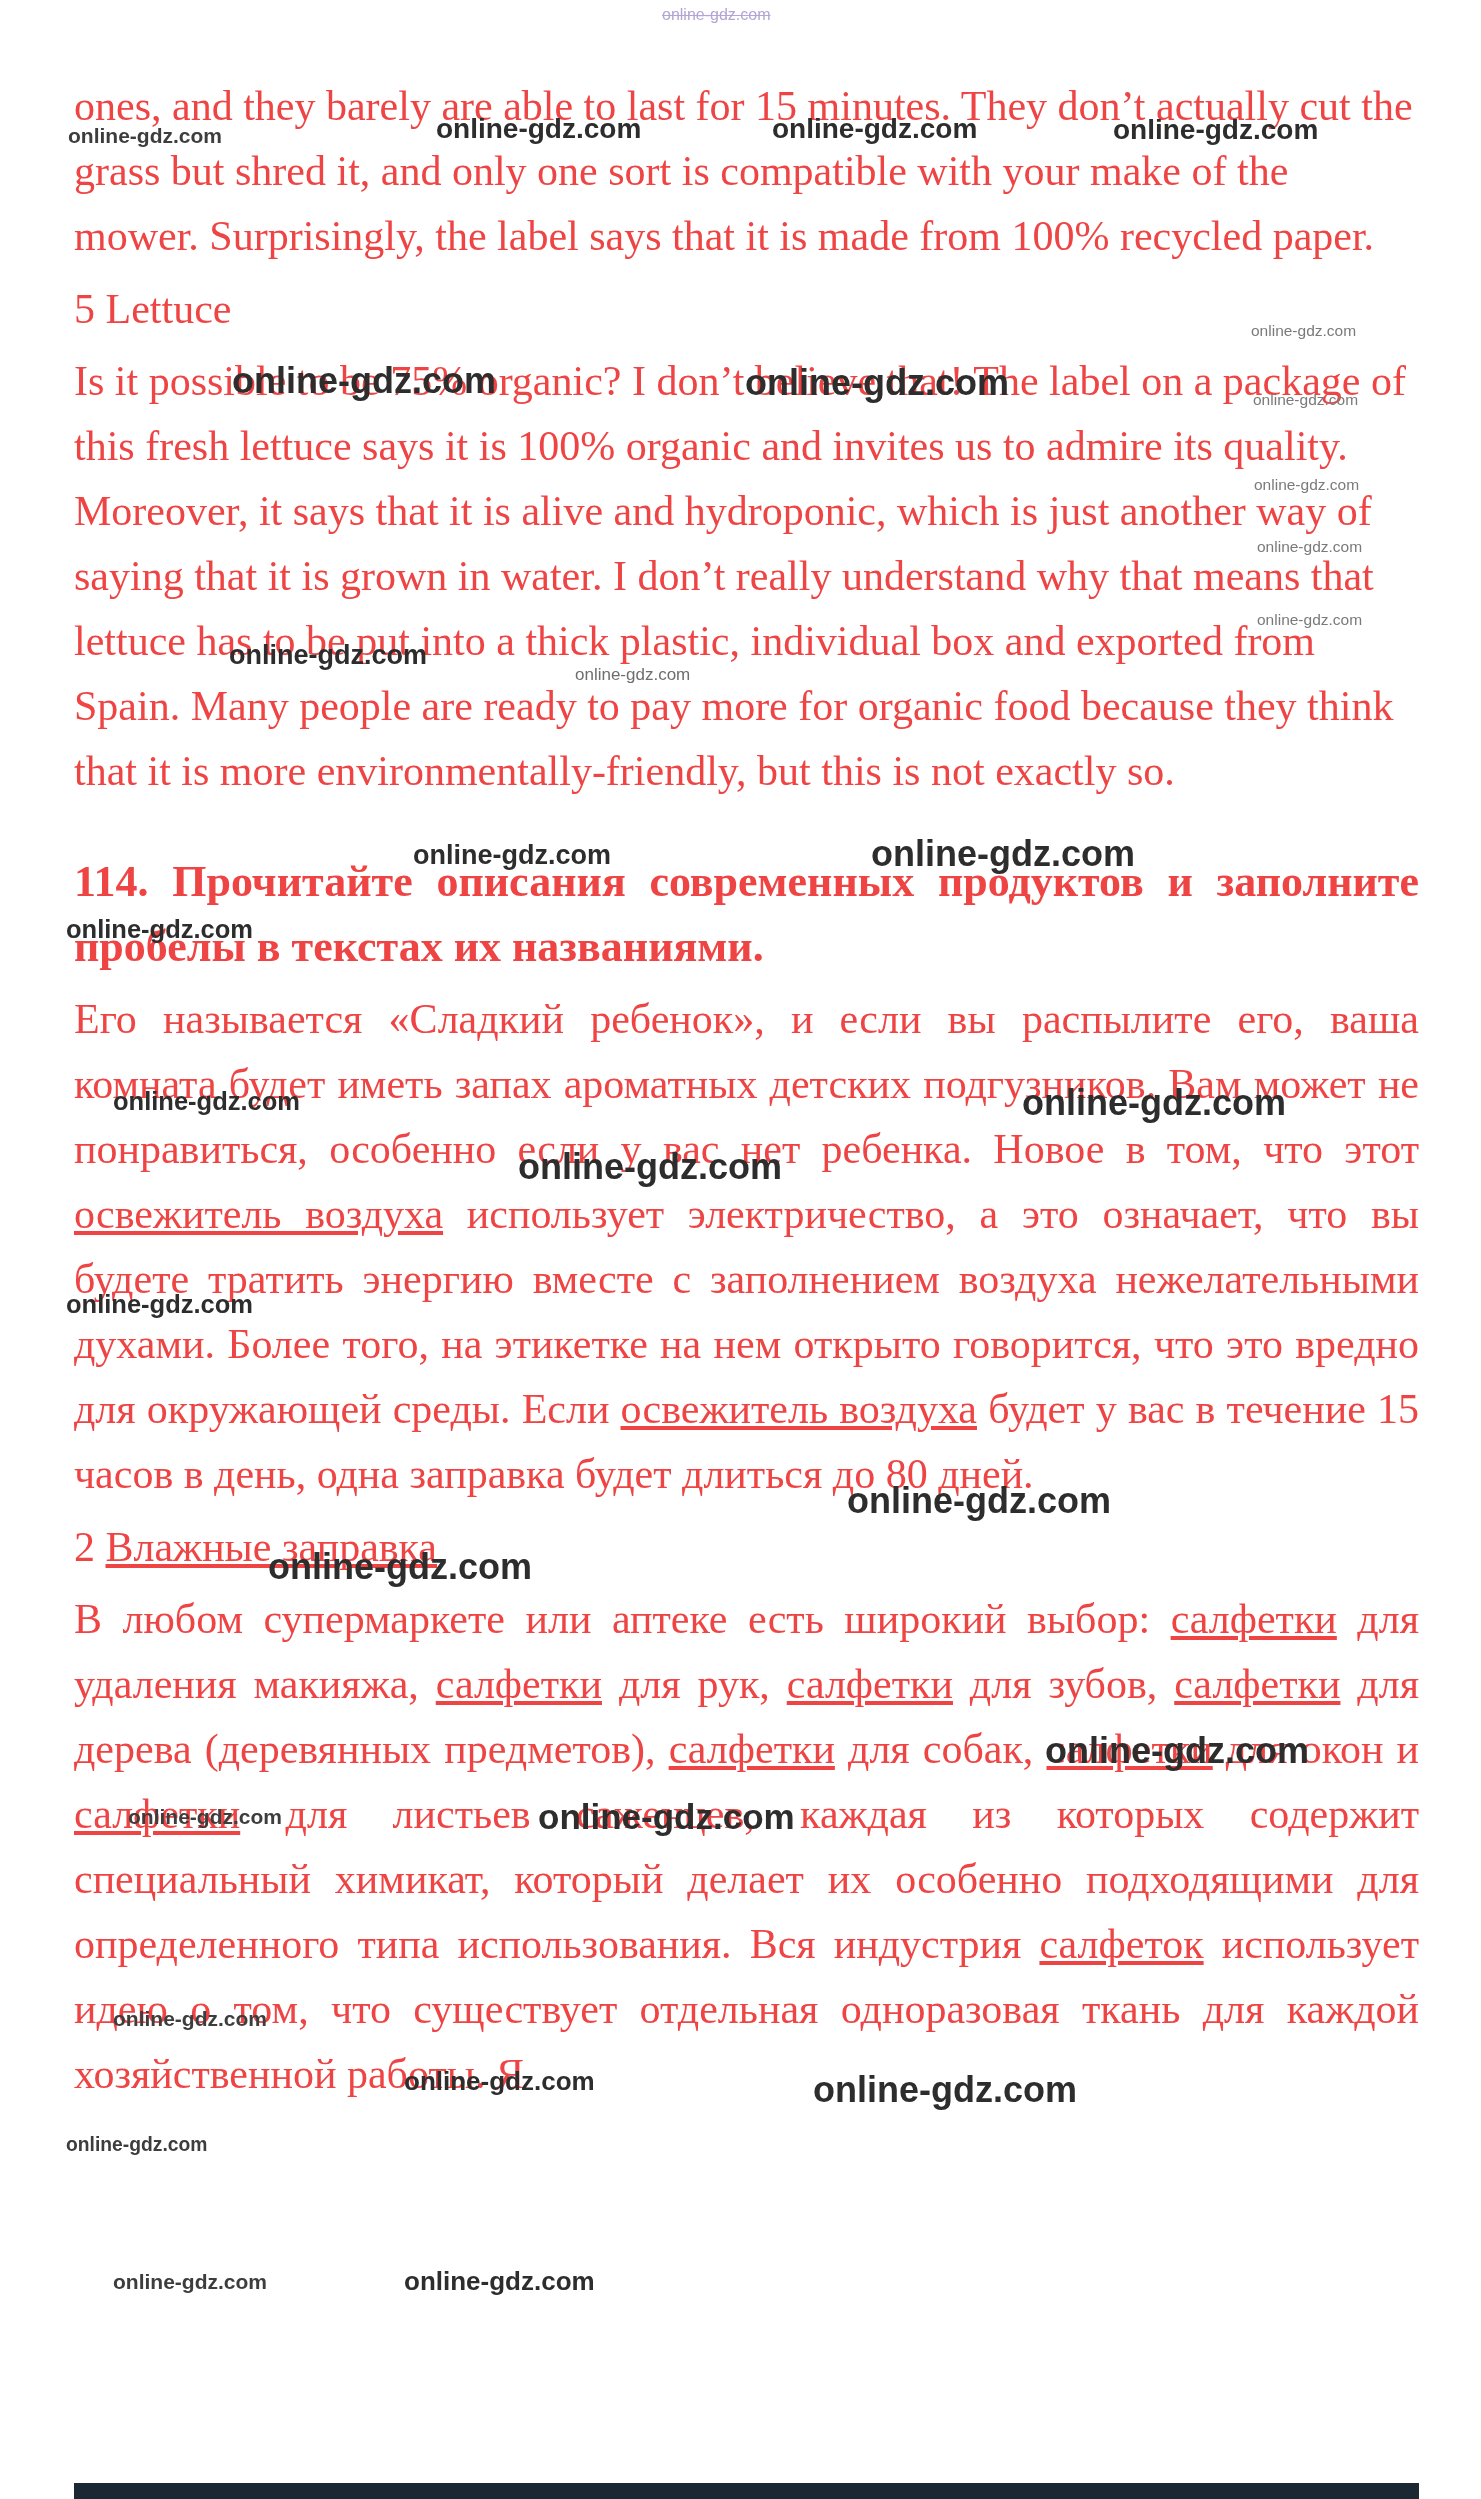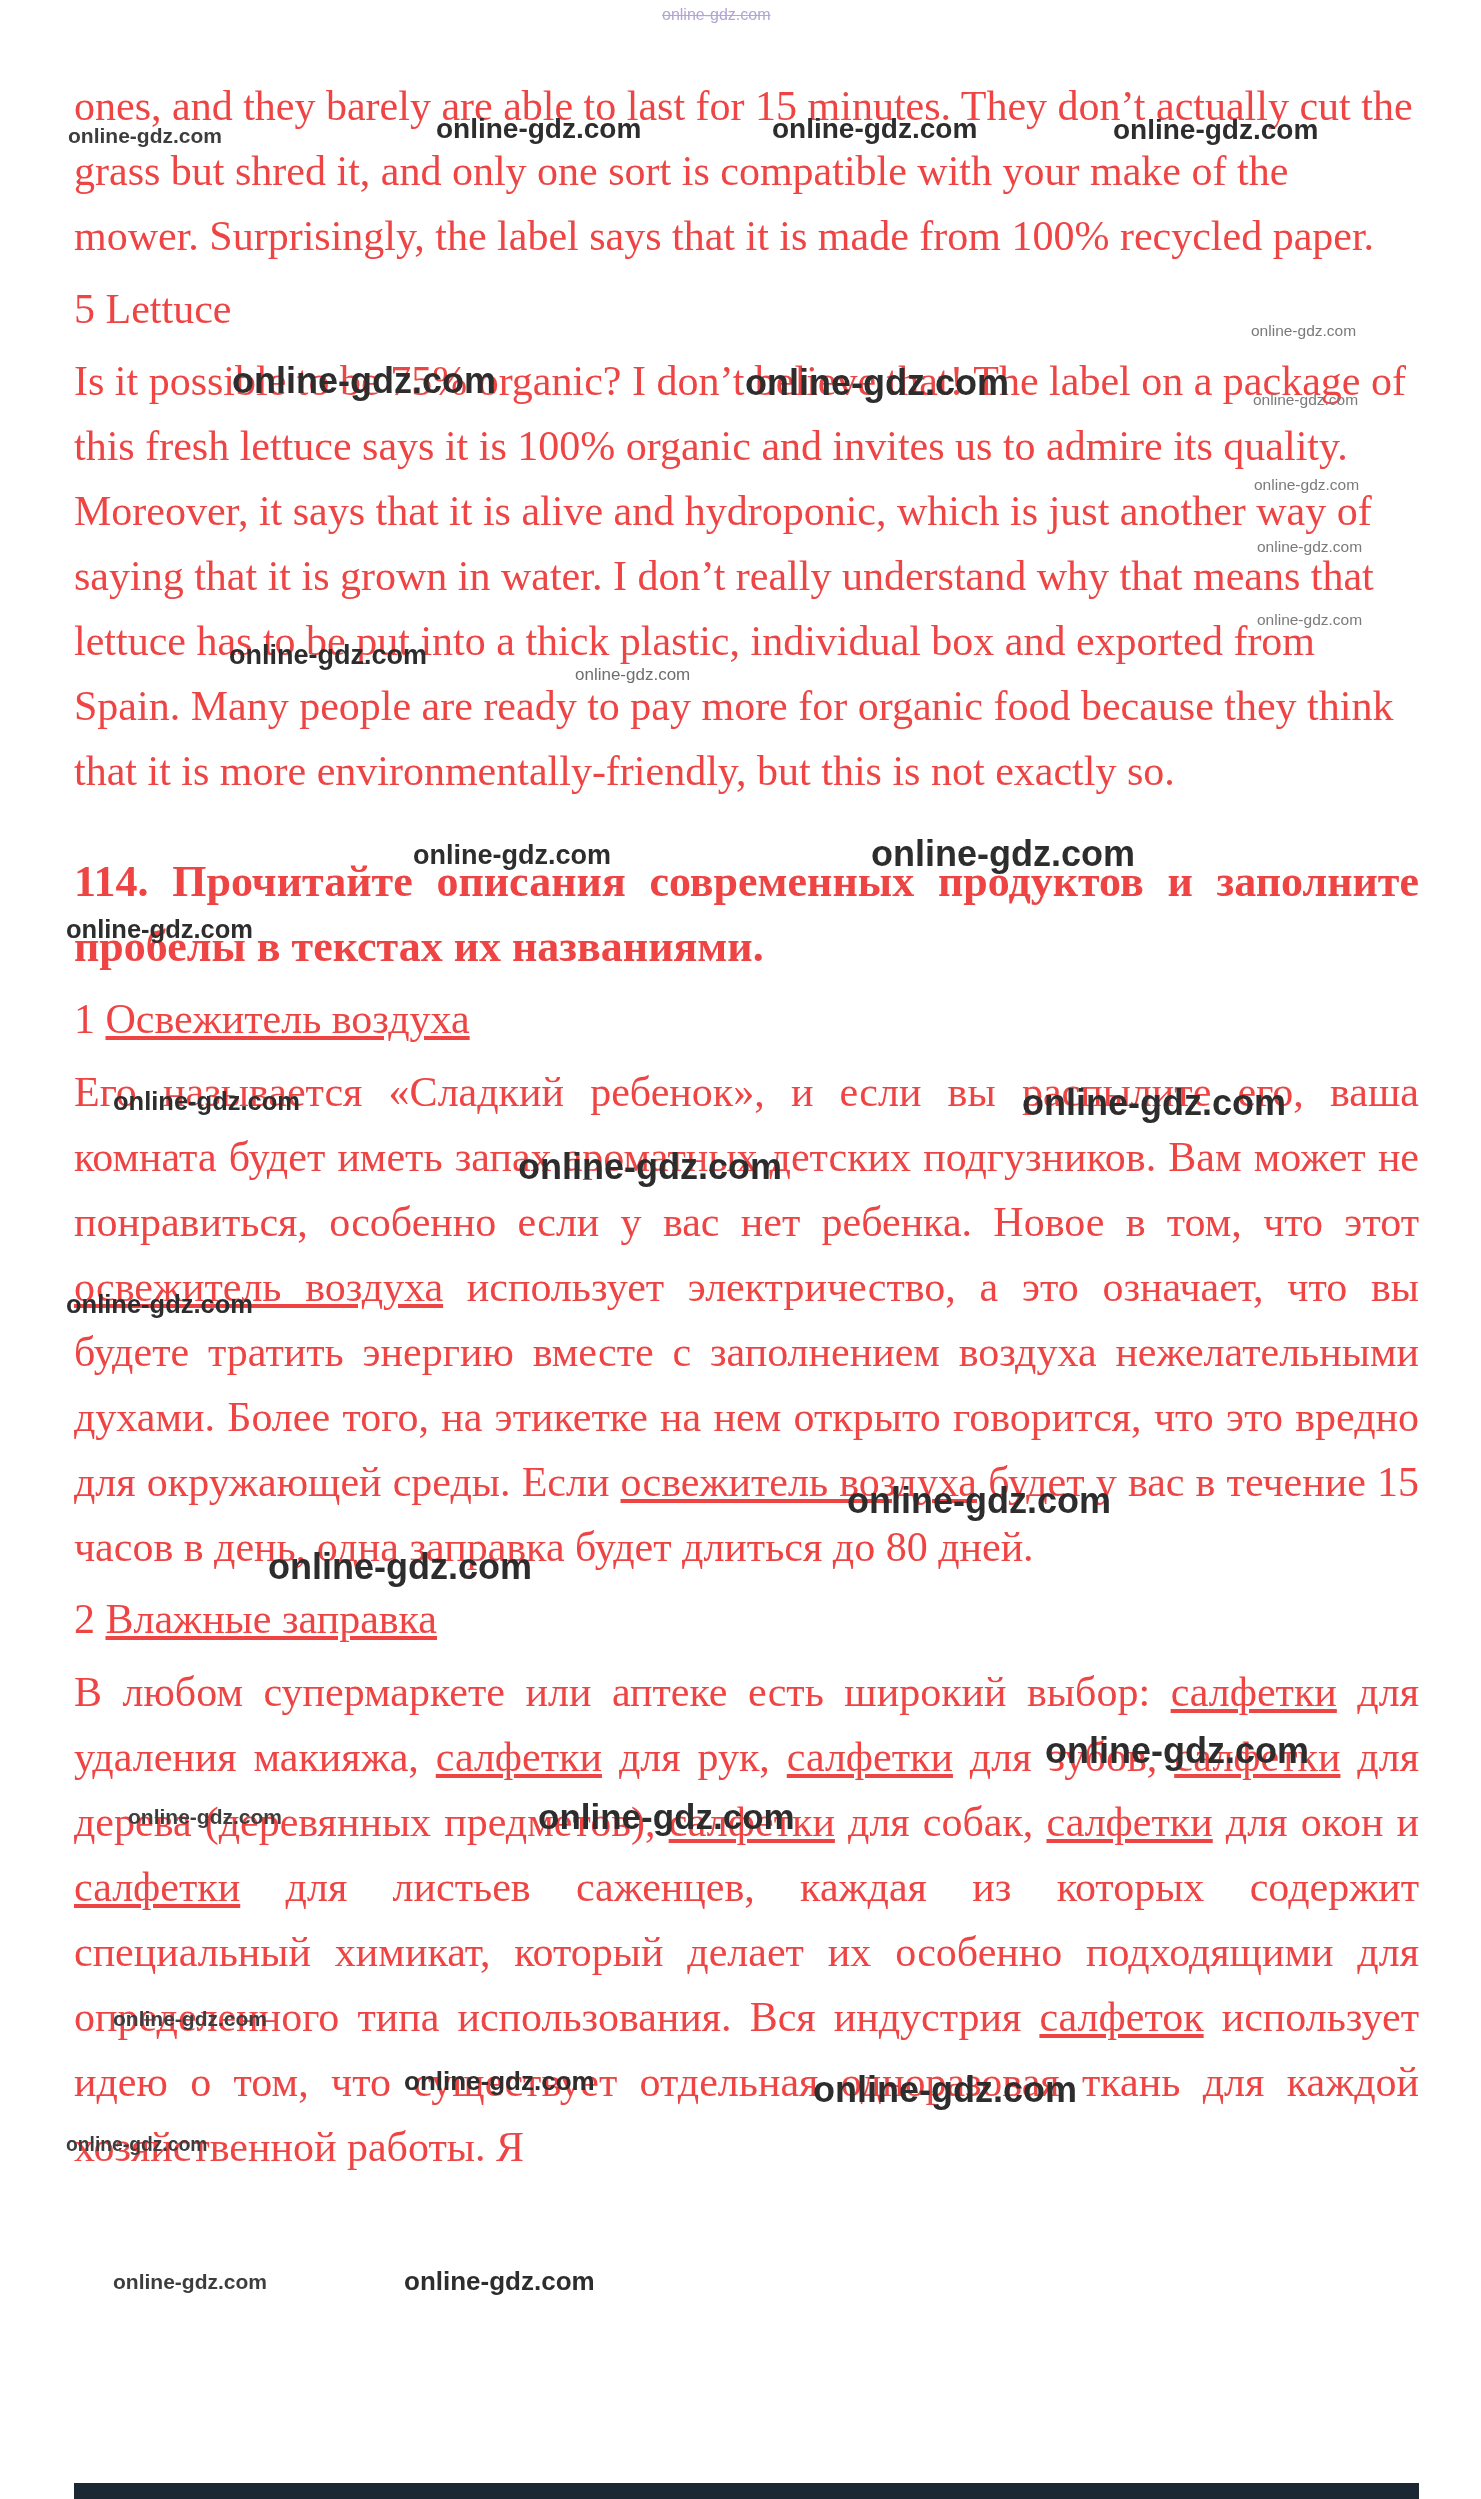--- a/index.html
+++ b/index.html
@@ -69,21 +69,20 @@
   <div class="content">
 
     <p class="para en">ones, and they barely are able to last for 15 minutes. They don’t actually cut the grass but shred it, and only one sort is compatible with your make of the mower. Surprisingly, the label says that it is made from 100% recycled paper.</p>
 
     <p class="para item-title"><span>5</span> <span>Lettuce</span></p>
 
     <p class="para en">Is it possible to be 75% organic? I don’t believe that! The label on a package of this fresh lettuce says it is 100% organic and invites us to admire its quality. Moreover, it says that it is alive and hydroponic, which is just another way of saying that it is grown in water. I don’t really understand why that means that lettuce has to be put into a thick plastic, individual box and exported from Spain. Many people are ready to pay more for organic food because they think that it is more environmentally-friendly, but this is not exactly so.</p>
 
     <h2 class="heading">114. Прочитайте описания современных продуктов и заполните пробелы в текстах их названиями.</h2>
 
-    <p class="para item-title"><span>1</span> <u>Освежитель воздуха</u></p>
 
     <p class="para ru"><span>Его называется «Сладкий ребенок», и если вы распылите его, ваша комната будет иметь запах ароматных детских подгузников. Вам может не понравиться, особенно если у вас нет ребенка. Новое в том, что этот </span><u>освежитель воздуха</u><span> использует электричество, а это означает, что вы будете тратить энергию вместе с заполнением воздуха нежелательными духами. Более того, на этикетке на нем открыто говорится, что это вредно для окружающей среды. Если </span><u>освежитель воздуха</u><span> будет у вас в течение 15 часов в день, одна заправка будет длиться до 80 дней.</span></p>
 
     <p class="para item-title"><span>2</span> <u>Влажные заправка</u></p>
 
     <p class="para ru"><span>В любом супермаркете или аптеке есть широкий выбор: </span><u>салфетки</u><span> для удаления макияжа, </span><u>салфетки</u><span> для рук, </span><u>салфетки</u><span> для зубов, </span><u>салфетки</u><span> для дерева (деревянных предметов), </span><u>салфетки</u><span> для собак, </span><u>салфетки</u><span> для окон и </span><u>салфетки</u><span> для листьев саженцев, каждая из которых содержит специальный химикат, который делает их особенно подходящими для определенного типа использования. Вся индустрия </span><u>салфеток</u><span> использует идею о том, что существует отдельная одноразовая ткань для каждой хозяйственной работы. Я</span></p>
 
   </div>
 
   <div class="wm-layer" id="wm-layer">

